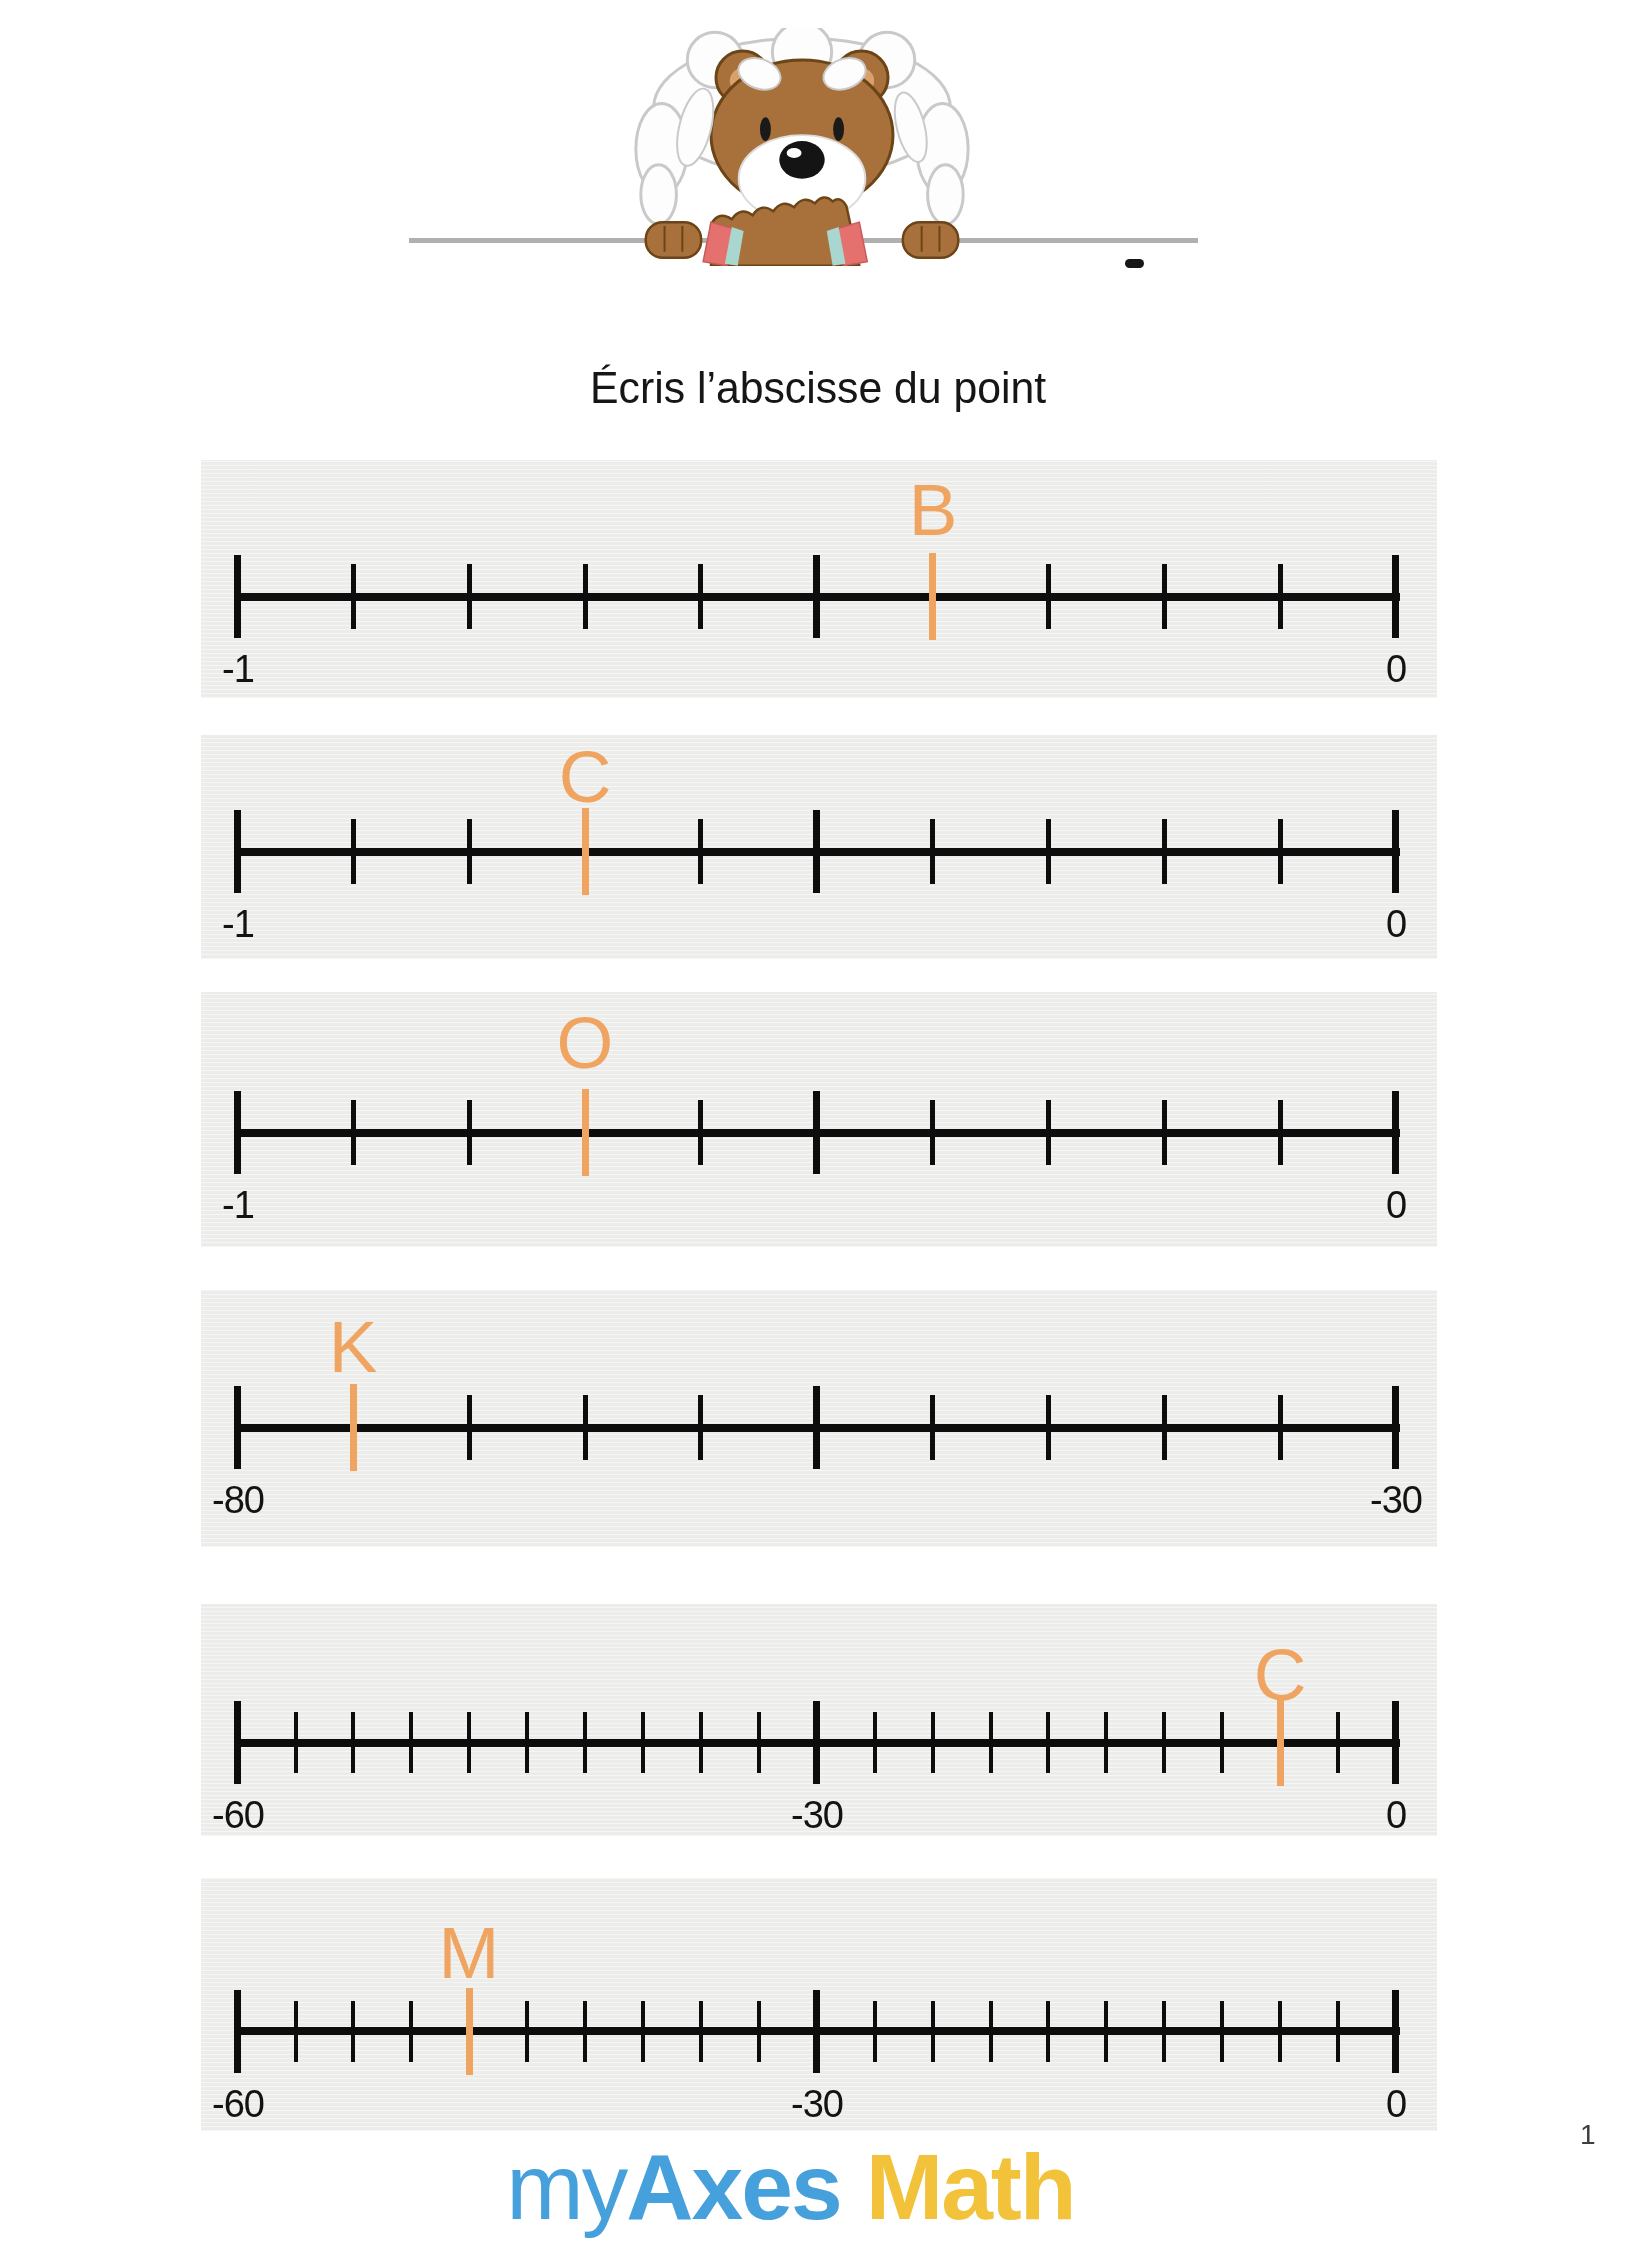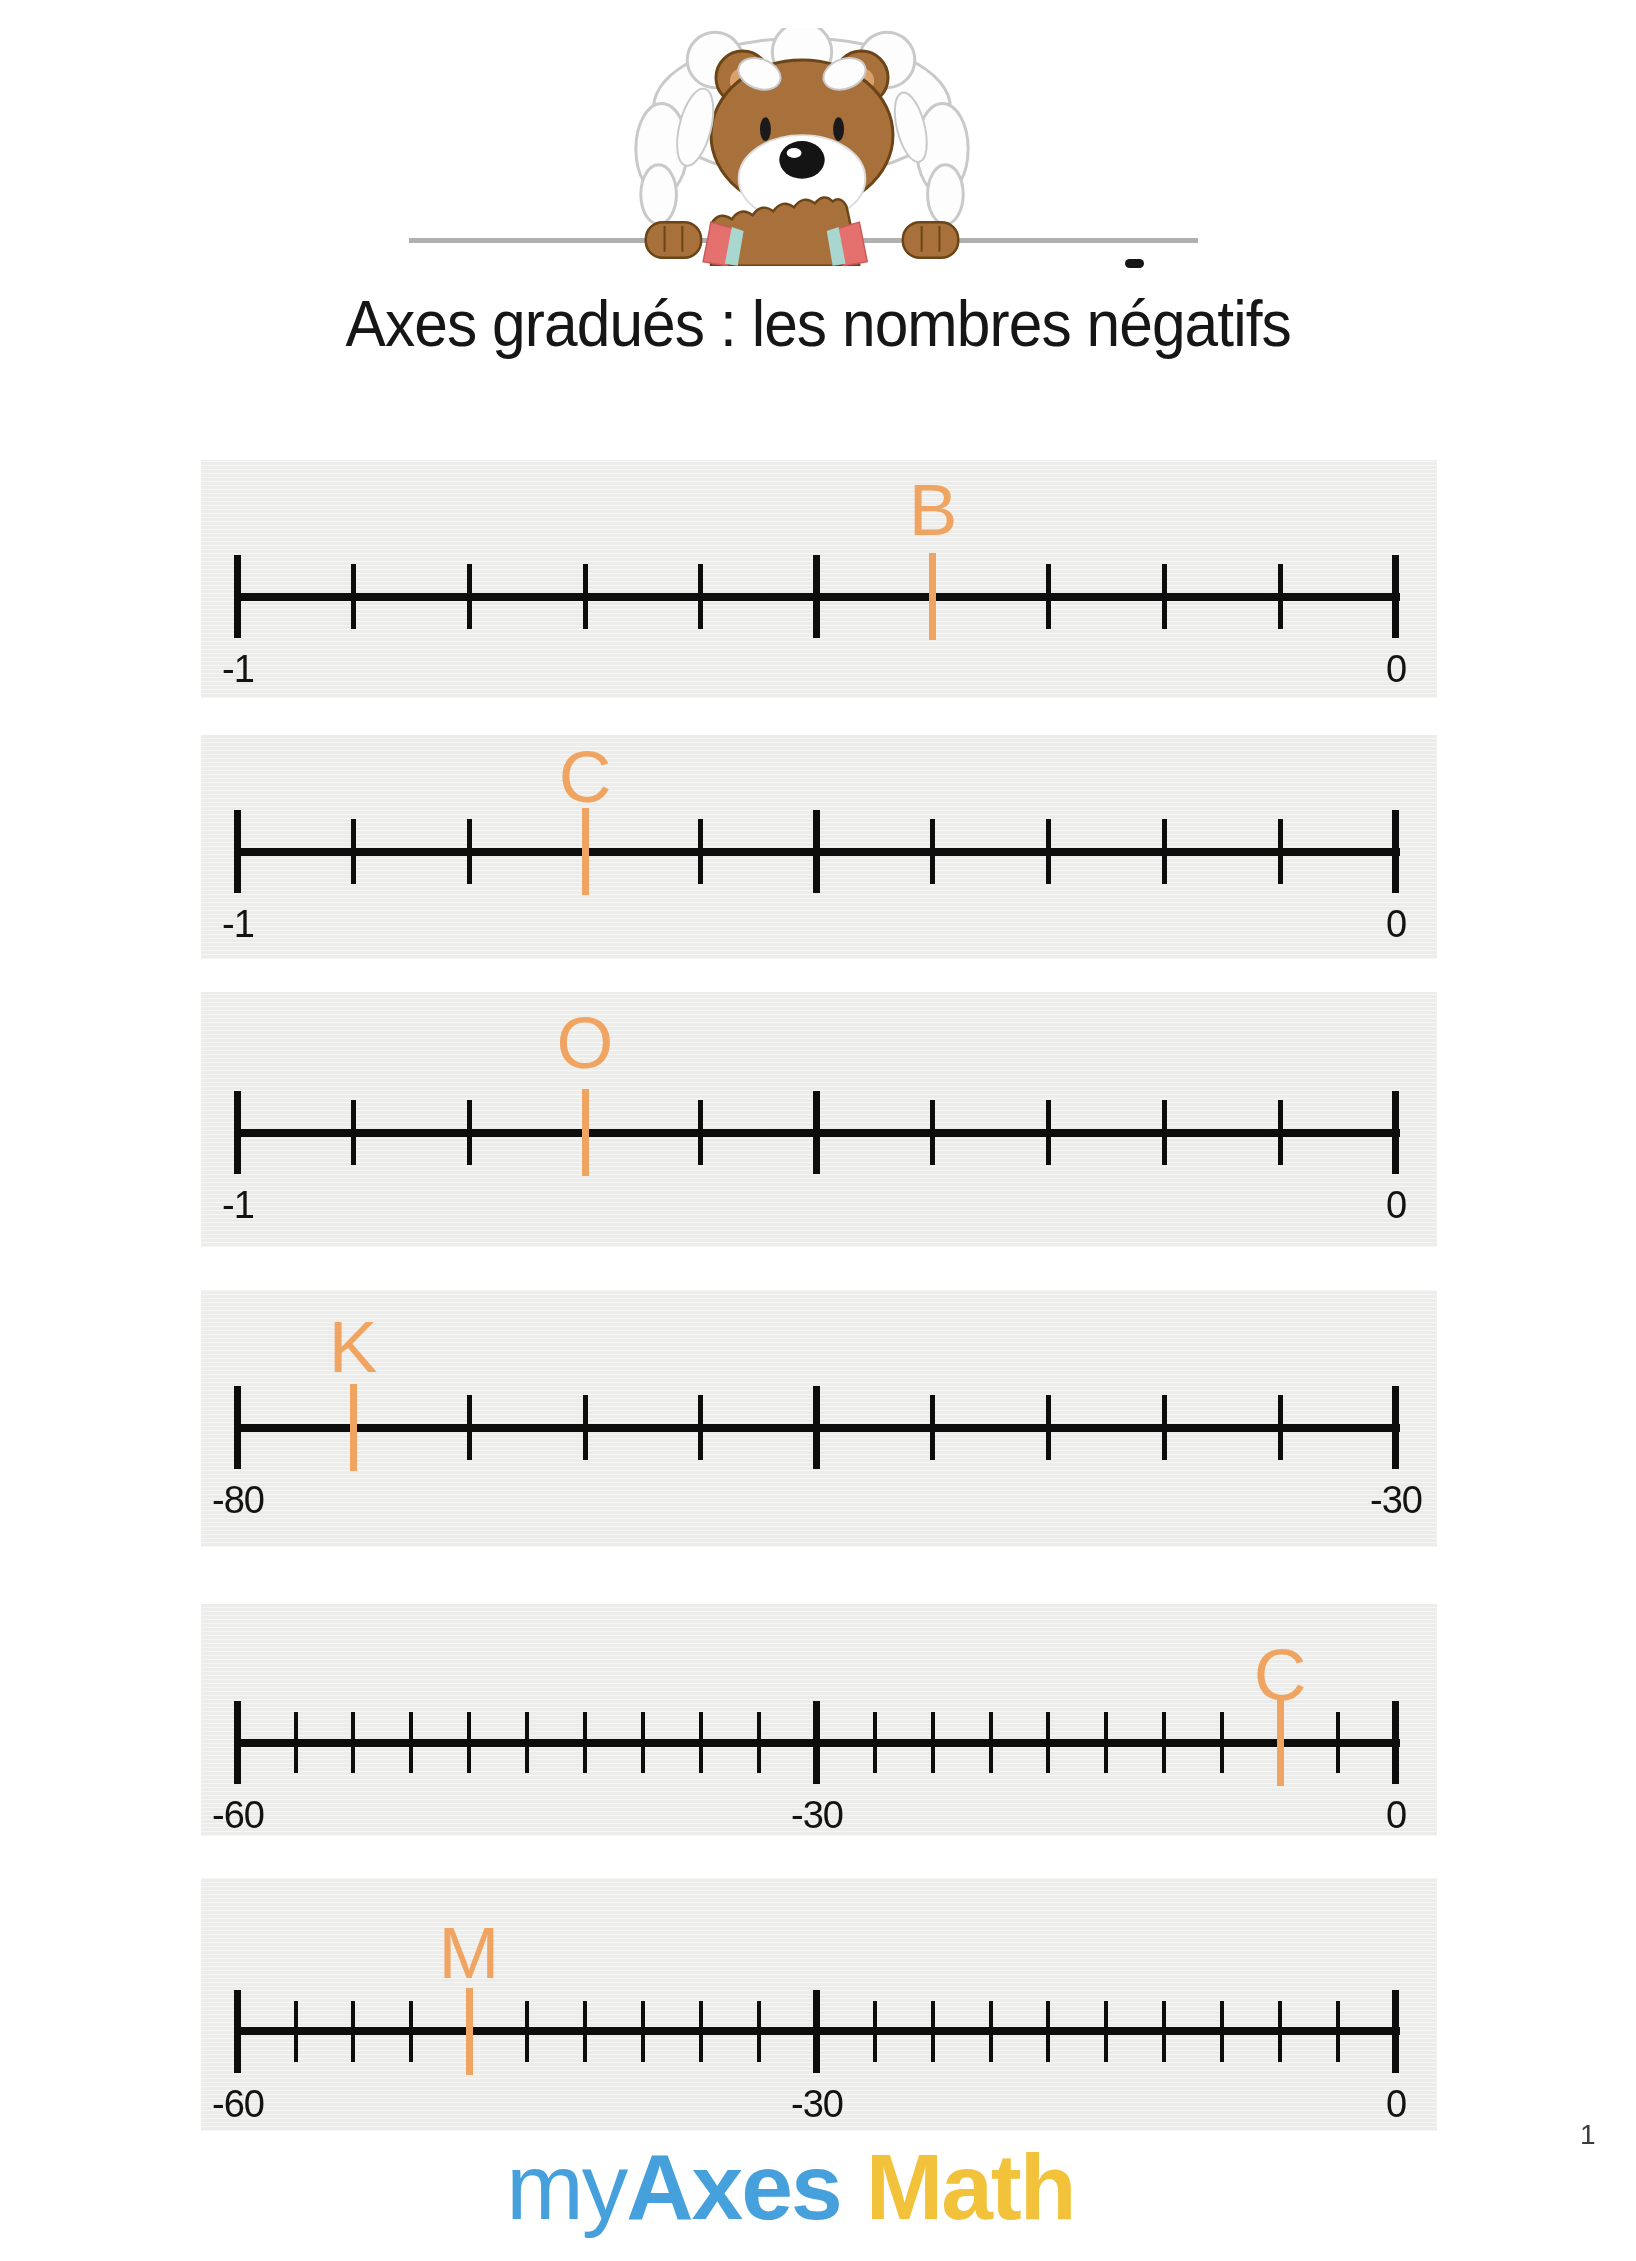--- a/index.html
+++ b/index.html
@@ -88,22 +88,22 @@
       <polygon points="217,201 205,205 211,240 224,238" fill="#a9d6cf"></polygon>
     </g>
     <g>
       <rect x="22" y="196" width="56" height="36" rx="17" fill="#a8703a" stroke="#6b4517" stroke-width="2.5"></rect>
       <path d="M41 200 v26 M59 200 v26" stroke="#6b4517" stroke-width="2" fill="none"></path>
       <rect x="282" y="196" width="56" height="36" rx="17" fill="#a8703a" stroke="#6b4517" stroke-width="2.5"></rect>
       <path d="M301 200 v26 M319 200 v26" stroke="#6b4517" stroke-width="2" fill="none"></path>
     </g>
   </svg>
 
-  <div class="title">
-    <span class="squeeze">Axes gradués : les nombres négatifs</span>
+  <div class="subtitle">
+    <span class="squeeze">Écris l’abscisse du point</span>
   </div>
 
   <section class="panel" id="panel-0" style="top: 460px; height: 238px;">
     <span class="pt-letter" style="left: 732px; top: 13px;">B</span>
     <div class="nline">
         <div class="tick-bar" style="left: 33px; top: 133px; width: 1166px;"></div>
         <div class="tick major" style="left: 33px; top: 95px; width: 7px; height: 83px;"></div>
         <div class="tick minor" style="left: 150px; top: 104px; width: 5px; height: 65px;"></div>
         <div class="tick minor" style="left: 266px; top: 104px; width: 5px; height: 65px;"></div>
         <div class="tick minor" style="left: 382px; top: 104px; width: 5px; height: 65px;"></div>

